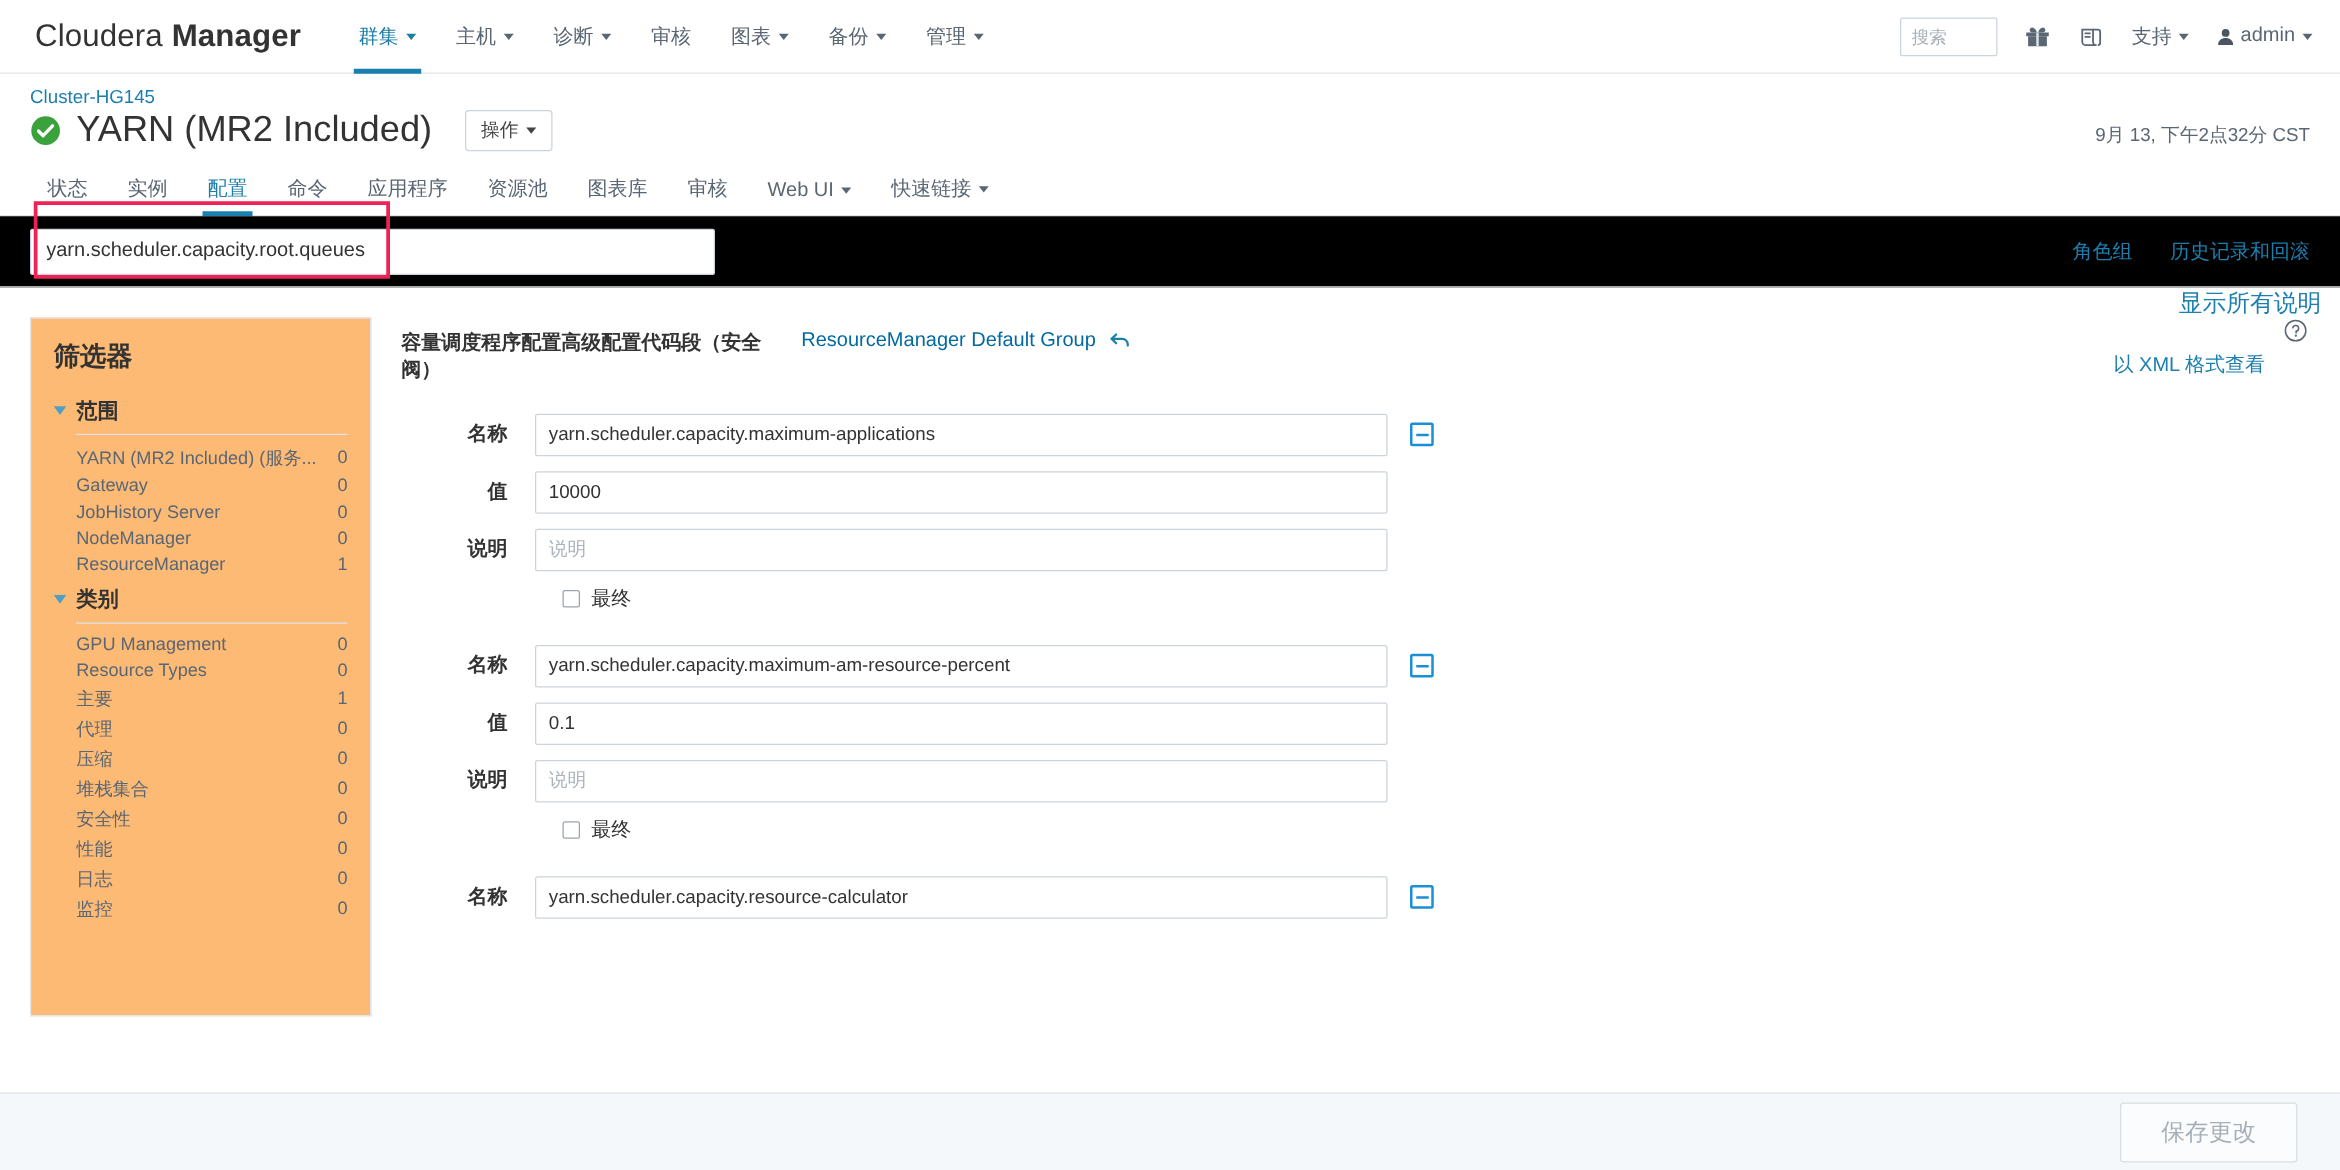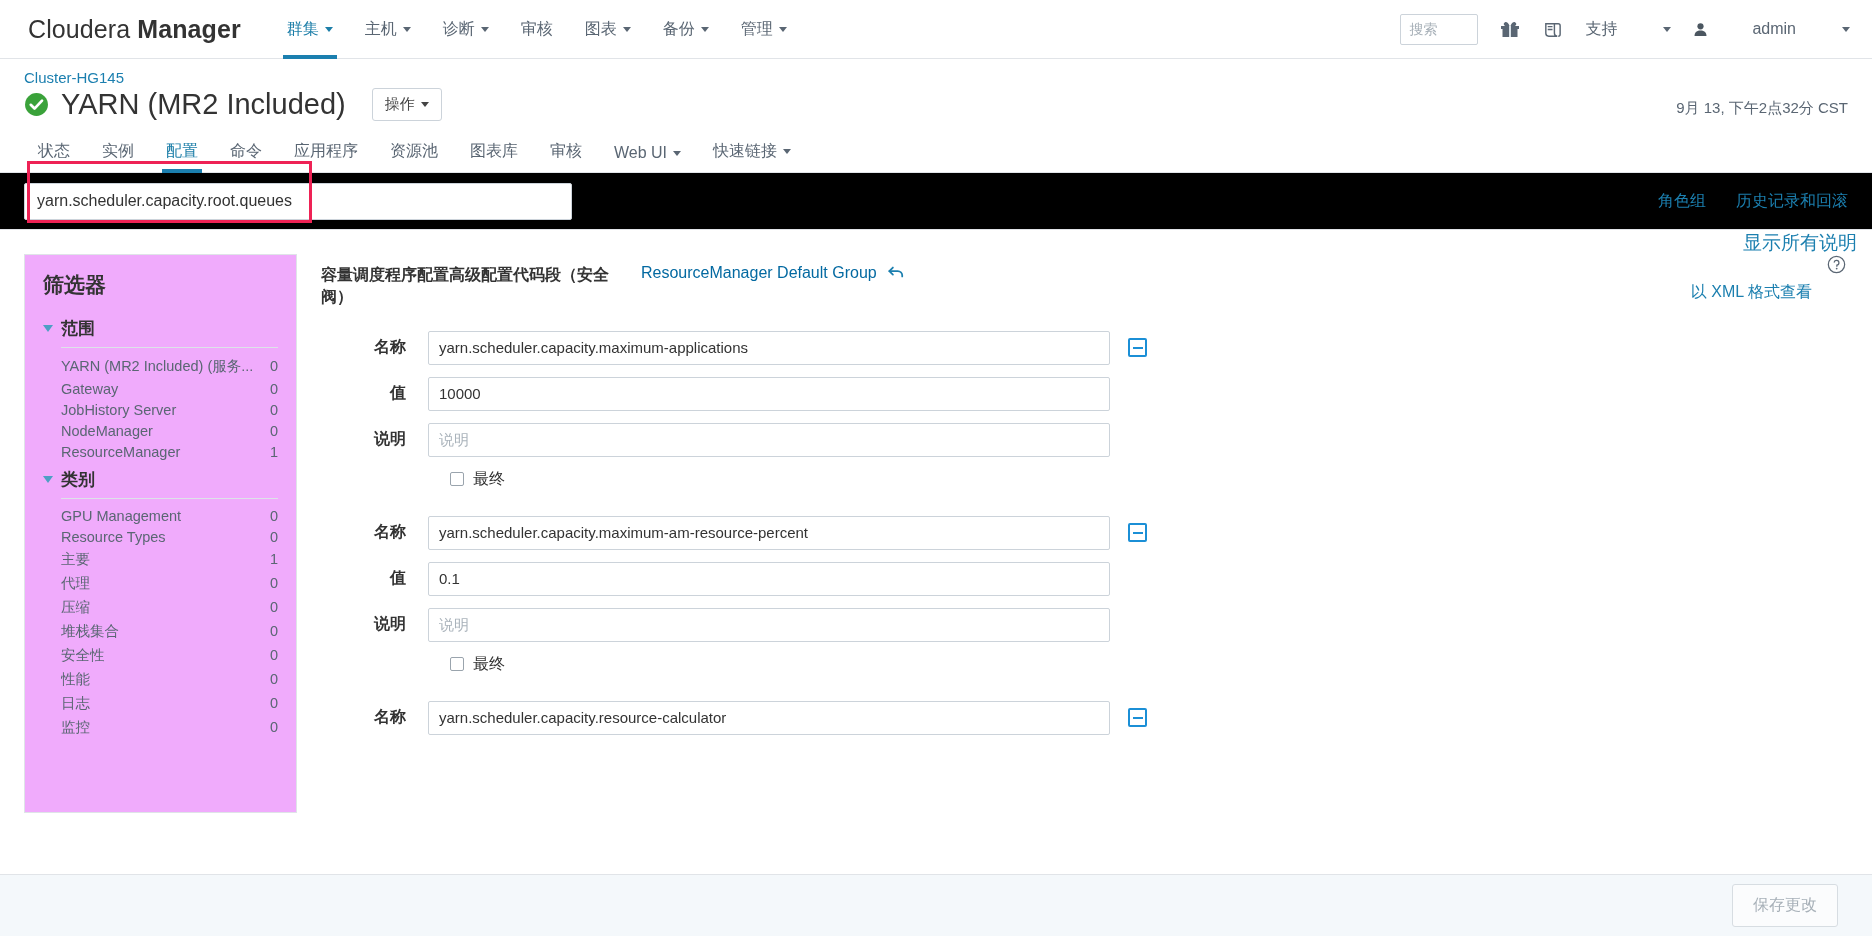--- a/index.html
+++ b/index.html
@@ -78,21 +78,21 @@
   .search-top::placeholder { color: #a7b0b8; }
   .icon-btn {
     color: #5a6673;
     display: flex;
     align-items: center;
     cursor: pointer;
   }
   .toplink {
     font-size: 16px; color: #5a6673;
     display: flex; align-items: center;
-    white-space: nowrap; cursor: pointer; gap: 40px;
+    white-space: nowrap; cursor: pointer;
   }
   .user-ico { margin-right: 4px; display: inline-flex; }
 
   
   .pagehead { padding: 10px 24px 0 24px; position: relative; }
   .breadcrumb {
     font-size: 15px; color: #1b7faf; cursor: pointer;
     display: inline-block; margin-bottom: 2px;
   }
   .titlerow { display: flex; align-items: center; gap: 12px; }
@@ -166,21 +166,21 @@
     margin-left: auto; display: flex; align-items: center; gap: 30px;
   }
   .flink { font-size: 16px; color: #1b7faf; cursor: pointer; white-space: nowrap; }
 
   
   .body { display: flex; height: 583px; }
   .sidebar {
     width: 273px;
     margin: 24px 0 0 24px;
     border: 1px solid #dfe4e8;
-    background: #f0abfc;
+    background: #fdba74;
     padding: 16px 18px 0 18px;
     overflow: hidden;
   }
   .sb-title { font-size: 21px; font-weight: bold; color: #333; margin-bottom: 18px; }
   .sb-group { margin-bottom: 6px; }
   .sb-group-head {
     display: flex; align-items: center; gap: 8px;
     font-size: 17px; font-weight: bold; color: #333;
     padding-bottom: 7px; cursor: pointer;
   }
@@ -256,22 +256,22 @@
   
   .footer {
     position: absolute; left: 0; right: 0; bottom: 0;
     height: 62px; background: #f4f8fb;
     border-top: 1px solid #e1e4e8;
     display: flex; align-items: center; justify-content: flex-end;
     padding-right: 34px;
   }
   .btn-save {
     border: 1px solid #d7dde2; background: #fbfcfd;
-    color: #a7b0b8; font-size: 16px;
-    padding: 10px 20px; border-radius: 3px;
+    color: #a7b0b8; font-size: 19px;
+    padding: 10px 32px; border-radius: 3px;
     font-family: inherit; cursor: default;
   }
 </style>
 </head>
 <body>
 
 <div class="topbar">
   <div class="brand">
     <span class="light">Cloudera </span><b>Manager</b>
   </div>

